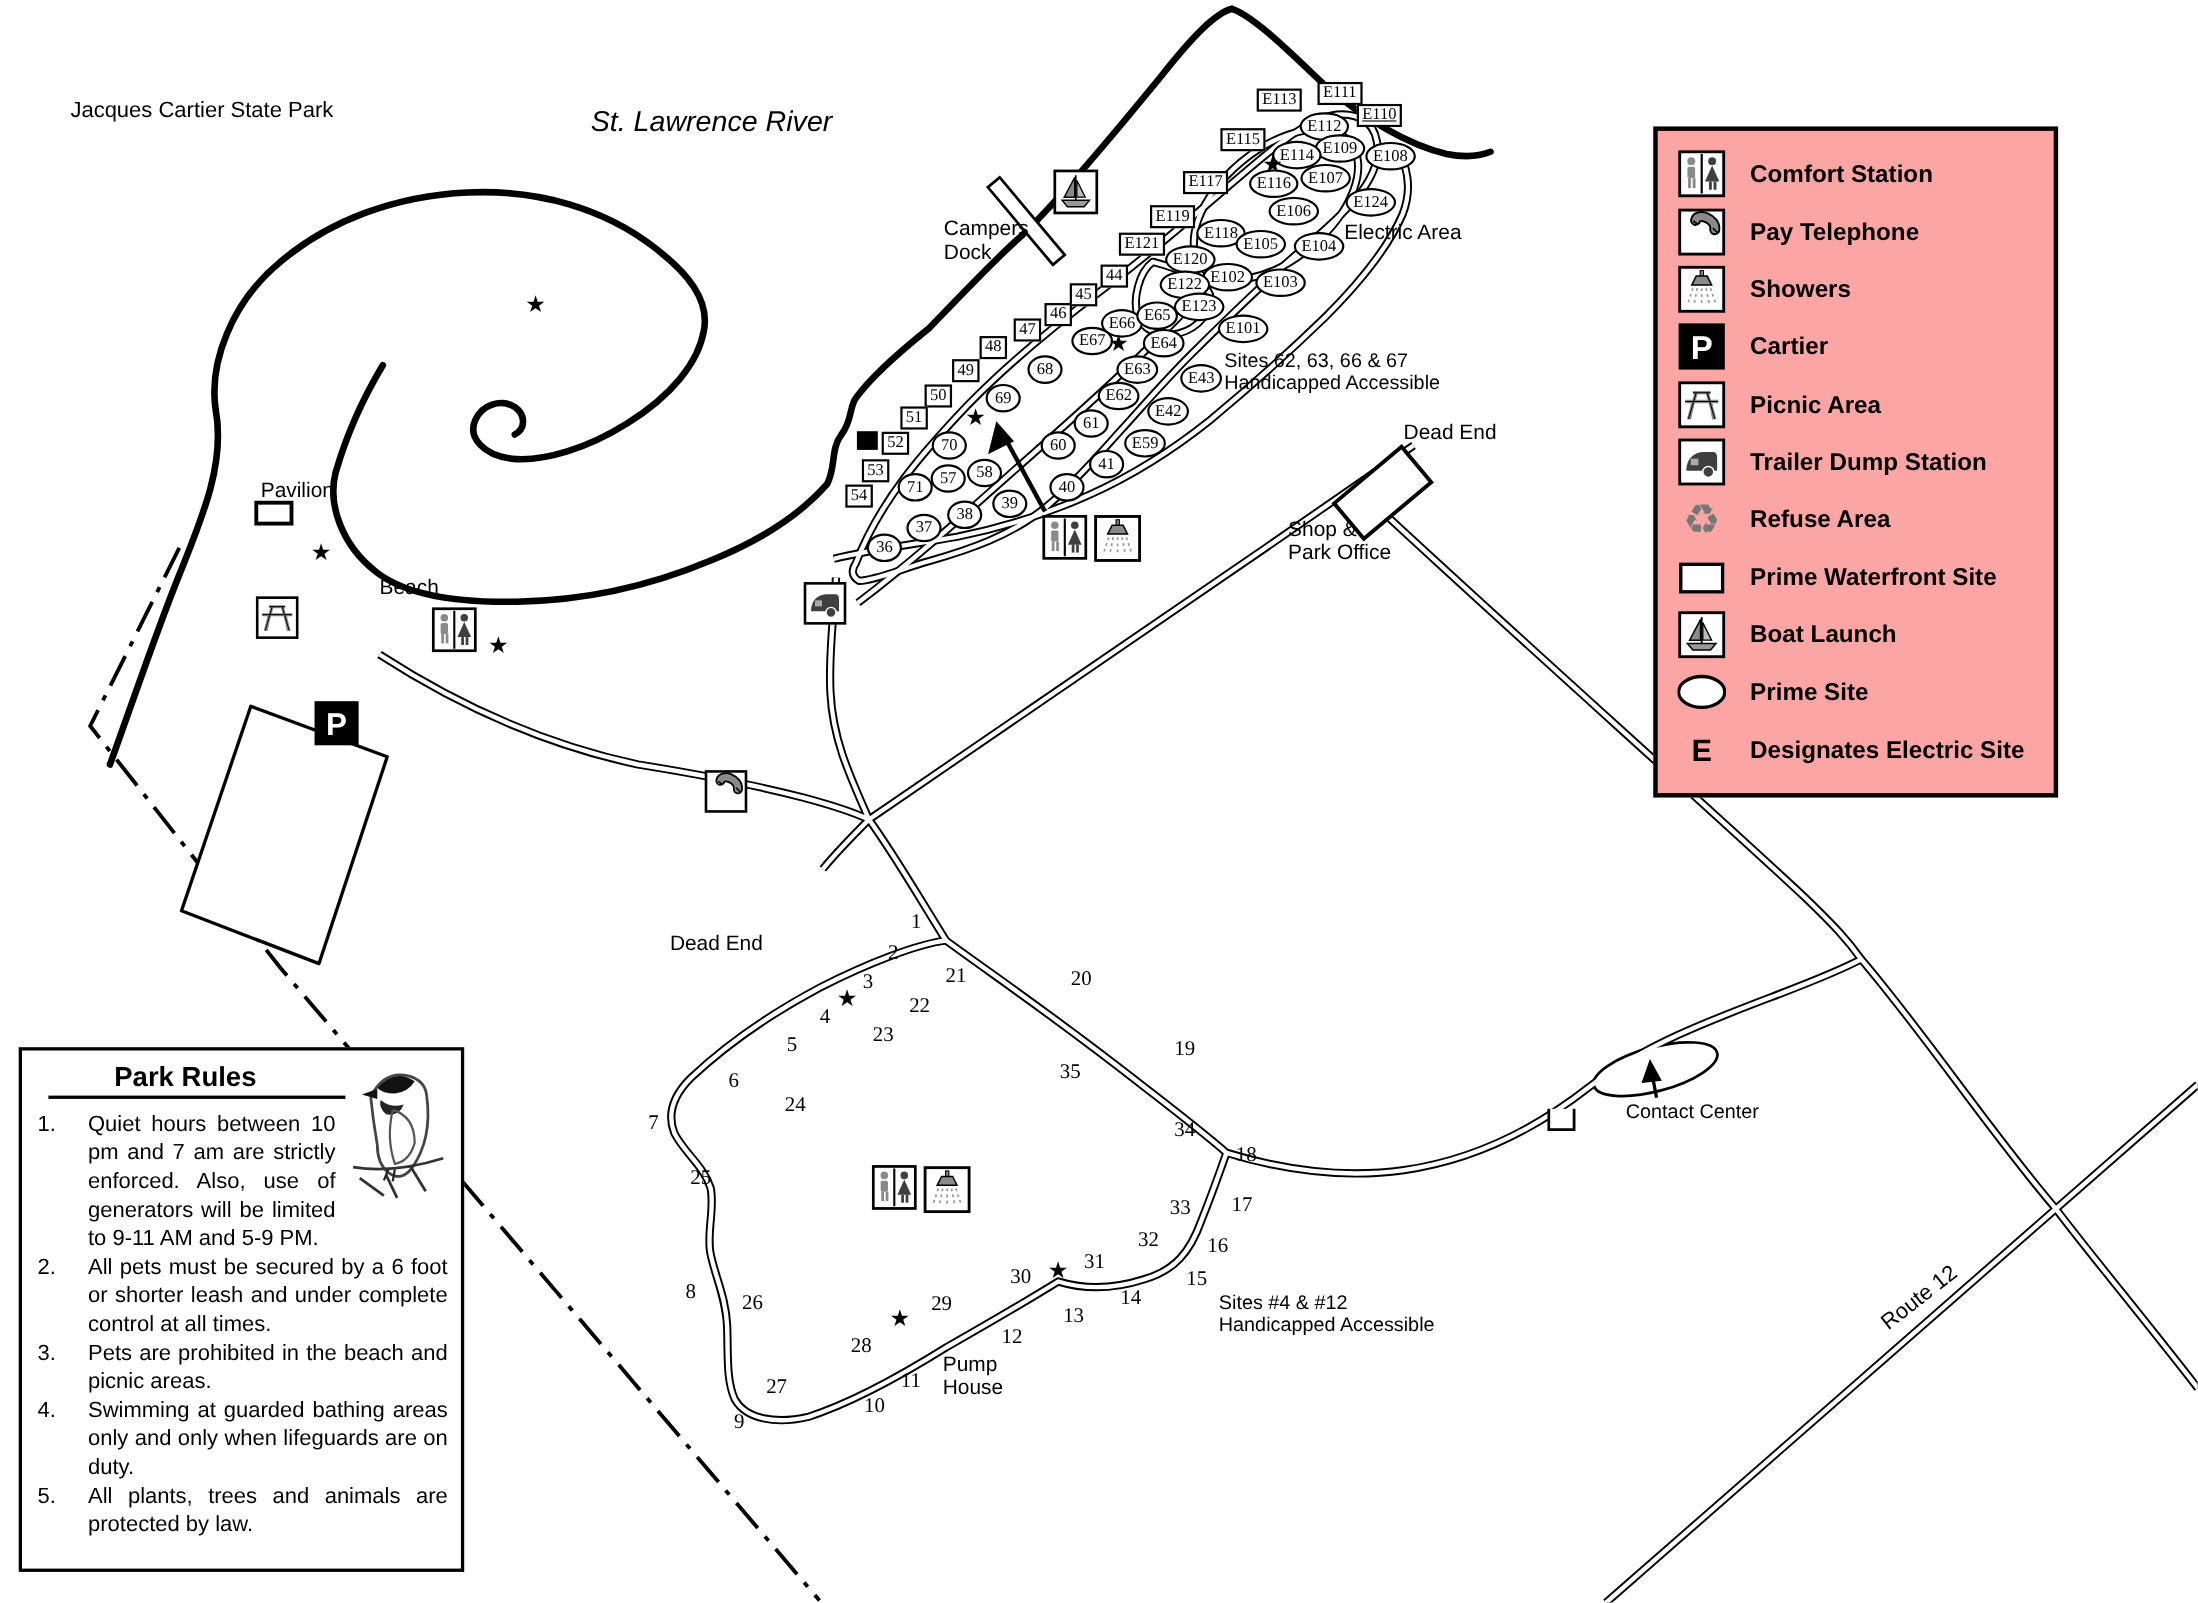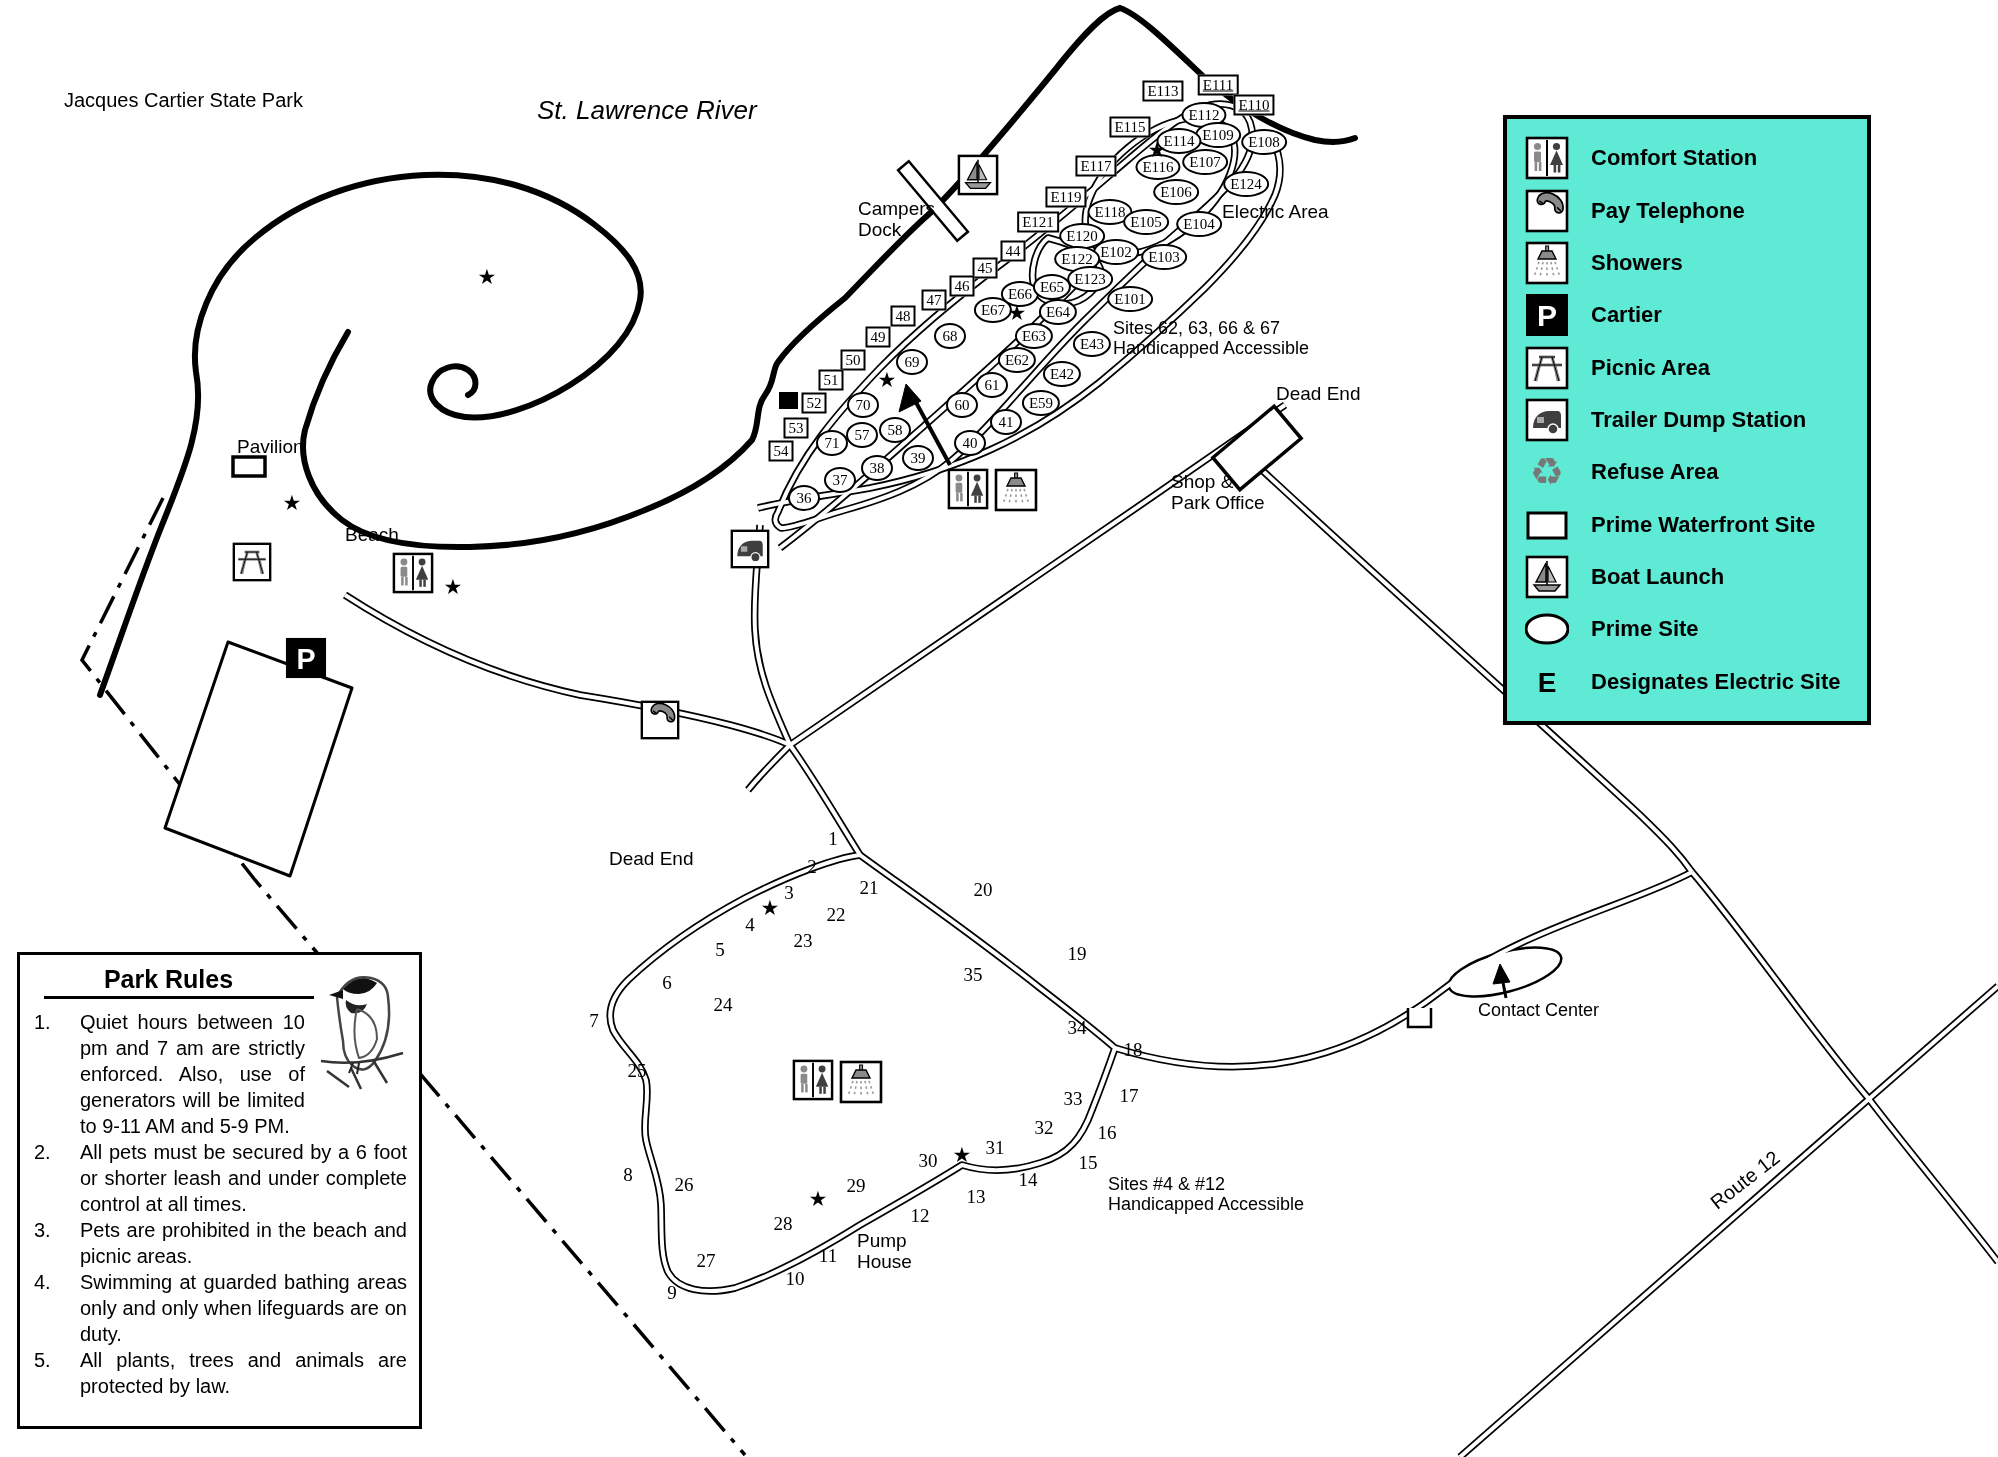--- a/index.html
+++ b/index.html
@@ -8,21 +8,21 @@
   .maplabel{position:absolute;color:#000;line-height:1.12;white-space:nowrap;}
   .maplabel.italic{font-style:italic;}
   .site{position:absolute;transform:translate(-50%,-50%);display:flex;align-items:center;justify-content:center;
         font-family:"Liberation Serif",serif;color:#000;background:#fff;box-sizing:border-box;}
   .site.rect{border:2px solid #000;height:21px;min-width:22px;padding:0 3px;font-size:15px;}
   .site.oval{border:2px solid #000;border-radius:50%;height:26px;min-width:32px;padding:0 5px;font-size:15px;}
   .site.plain{background:transparent;font-size:19px;}
   .star{position:absolute;transform:translate(-50%,-50%);font-size:21px;color:#000;}
   .mapicon{position:absolute;transform:translate(-50%,-50%);}
   
-  #legend{position:absolute;left:1503px;top:115px;width:368px;height:610px;border:4px solid #000;background:#5eead4;box-sizing:border-box;display:flex;flex-direction:column;justify-content:space-evenly;padding:12px 0;}
+  #legend{position:absolute;left:1503px;top:115px;width:368px;height:610px;border:4px solid #000;background:#fca5a5;box-sizing:border-box;display:flex;flex-direction:column;justify-content:space-evenly;padding:12px 0;}
   .legrow{display:flex;align-items:center;gap:20px;padding-left:16px;height:50px;}
   .legicon{width:48px;display:flex;align-items:center;justify-content:center;flex:none;}
   .leglabel{font-weight:bold;font-size:22px;color:#000;}
   
   #rules{position:absolute;left:17px;top:952px;width:405px;height:477px;border:3px solid #000;background:#fff;box-sizing:border-box;padding:8px 10px 6px 10px;}
   #rules .birdwrap{float:right;width:96px;height:130px;margin:0 0 4px 6px;}
   #rulestitle{font-size:25px;font-weight:bold;text-align:center;margin:2px 0 2px 0;}
   #rulesunderline{border-bottom:3px solid #000;width:270px;margin:0 0 10px 14px;}
   .rule{display:flex;font-size:20px;line-height:26px;margin:0;}
   .rulenum{width:46px;flex:none;padding-left:4px;}
@@ -195,21 +195,21 @@
       <div class="maplabel" style="left: 1108px; top: 1174px; font-size: 18px;">
         <div>Sites #4 &amp; #12</div>
         <div>Handicapped Accessible</div>
       </div>
       <div class="maplabel" style="left: 1745px; top: 1180px; font-size: 20px; transform: translate(-50%, -50%) rotate(-38deg);">
         <div>Route 12</div>
       </div>
     </div>
   <div id="sites-layer">
       <div class="site rect" style="left: 1163px; top: 91px;">E113</div>
-      <div class="site rect" style="left: 1218px; top: 85px; text-decoration: underline;">E111</div>
+      <div class="site rect" style="left: 1218px; top: 85px;">E111</div>
       <div class="site rect" style="left: 1254px; top: 105px; text-decoration: underline;">E110</div>
       <div class="site rect" style="left: 1130px; top: 127px;">E115</div>
       <div class="site rect" style="left: 1096px; top: 166px;">E117</div>
       <div class="site rect" style="left: 1066px; top: 197px;">E119</div>
       <div class="site rect" style="left: 1038px; top: 222px;">E121</div>
       <div class="site rect" style="left: 1013px; top: 251px;">44</div>
       <div class="site rect" style="left: 985px; top: 268px;">45</div>
       <div class="site rect" style="left: 962px; top: 286px;">46</div>
       <div class="site rect" style="left: 934px; top: 300px;">47</div>
       <div class="site rect" style="left: 903px; top: 316px;">48</div>

